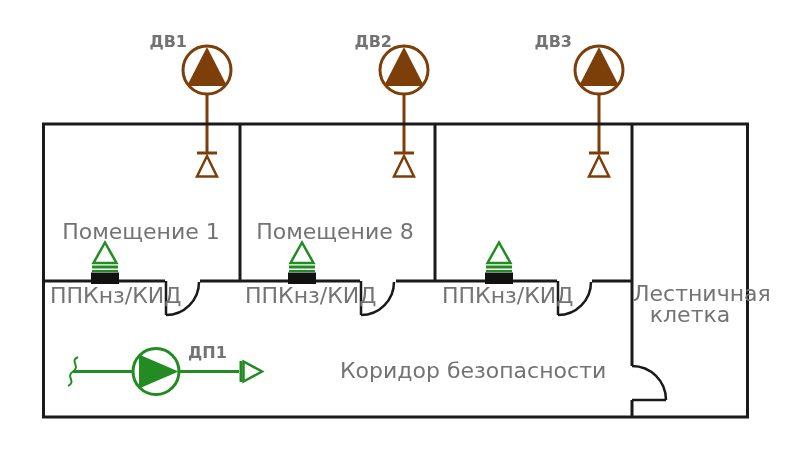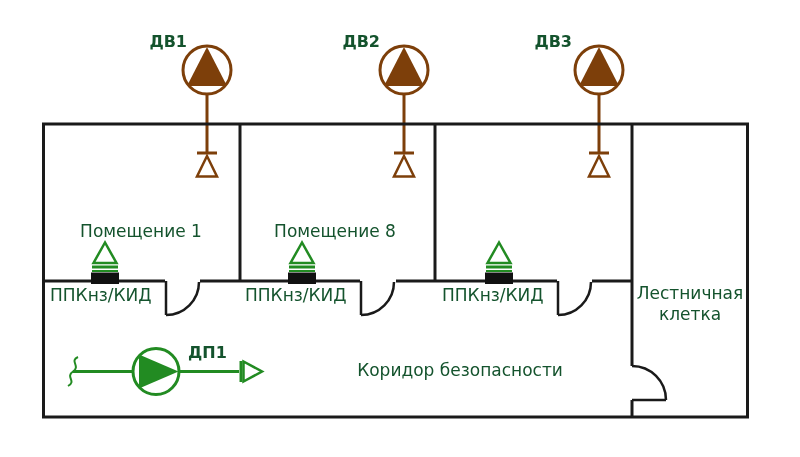--- a/index.html
+++ b/index.html
@@ -1,22 +1,22 @@
 <!DOCTYPE html>
 <html><head>
 <meta charset="utf-8">
 <style>
   html,body{margin:0;padding:0;background:#ffffff;}
   #canvas{
     position:relative;width:800px;height:457px;background:#ffffff;
-    font-family:"DejaVu Sans","Liberation Sans",sans-serif;color:#14532d;
+    font-family:"DejaVu Sans","Liberation Sans",sans-serif;color:#737373;
     overflow:hidden;
   }
   #canvas svg{position:absolute;left:0;top:0;}
-  .lbl{position:absolute;white-space:nowrap;font-size:17px;line-height:19px;}
+  .lbl{position:absolute;white-space:nowrap;font-size:22px;line-height:19px;}
   .lbl.bold{font-weight:bold;font-size:16px;}
   .lbl.center{text-align:center;}
   .lbl.right{text-align:right;}
   .lbl.wrap{white-space:normal;line-height:21px;}
 </style>
 </head>
 <body>
 
 <div id="canvas">
 
@@ -99,21 +99,21 @@
     </g>
 
     <g fill="#111111" stroke="none">
       <rect x="91" y="272.5" width="28" height="11.5"></rect>
       <rect x="288" y="272.5" width="28" height="11.5"></rect>
       <rect x="485" y="272.5" width="28" height="11.5"></rect>
     </g>
   </svg>
 
   <div class="lbl bold right" style="left:139px;top:32px;width:48px;">ДВ1</div>
-  <div class="lbl bold right" style="left:332px;top:32px;width:48px;">ДВ2</div>
+  <div class="lbl bold right" style="left:344px;top:32px;width:48px;">ДВ2</div>
   <div class="lbl bold right" style="left:524px;top:32px;width:48px;">ДВ3</div>
 
   <div class="lbl center" style="left:61px;top:222px;width:160px;">Помещение 1</div>
   <div class="lbl center" style="left:255px;top:222px;width:160px;">Помещение 8</div>
 
   <div class="lbl" style="left:50px;top:286px;">ППКнз/КИД</div>
   <div class="lbl" style="left:245px;top:286px;">ППКнз/КИД</div>
   <div class="lbl" style="left:442px;top:286px;">ППКнз/КИД</div>
 
   <div class="lbl bold" style="left:188px;top:343px;">ДП1</div>

